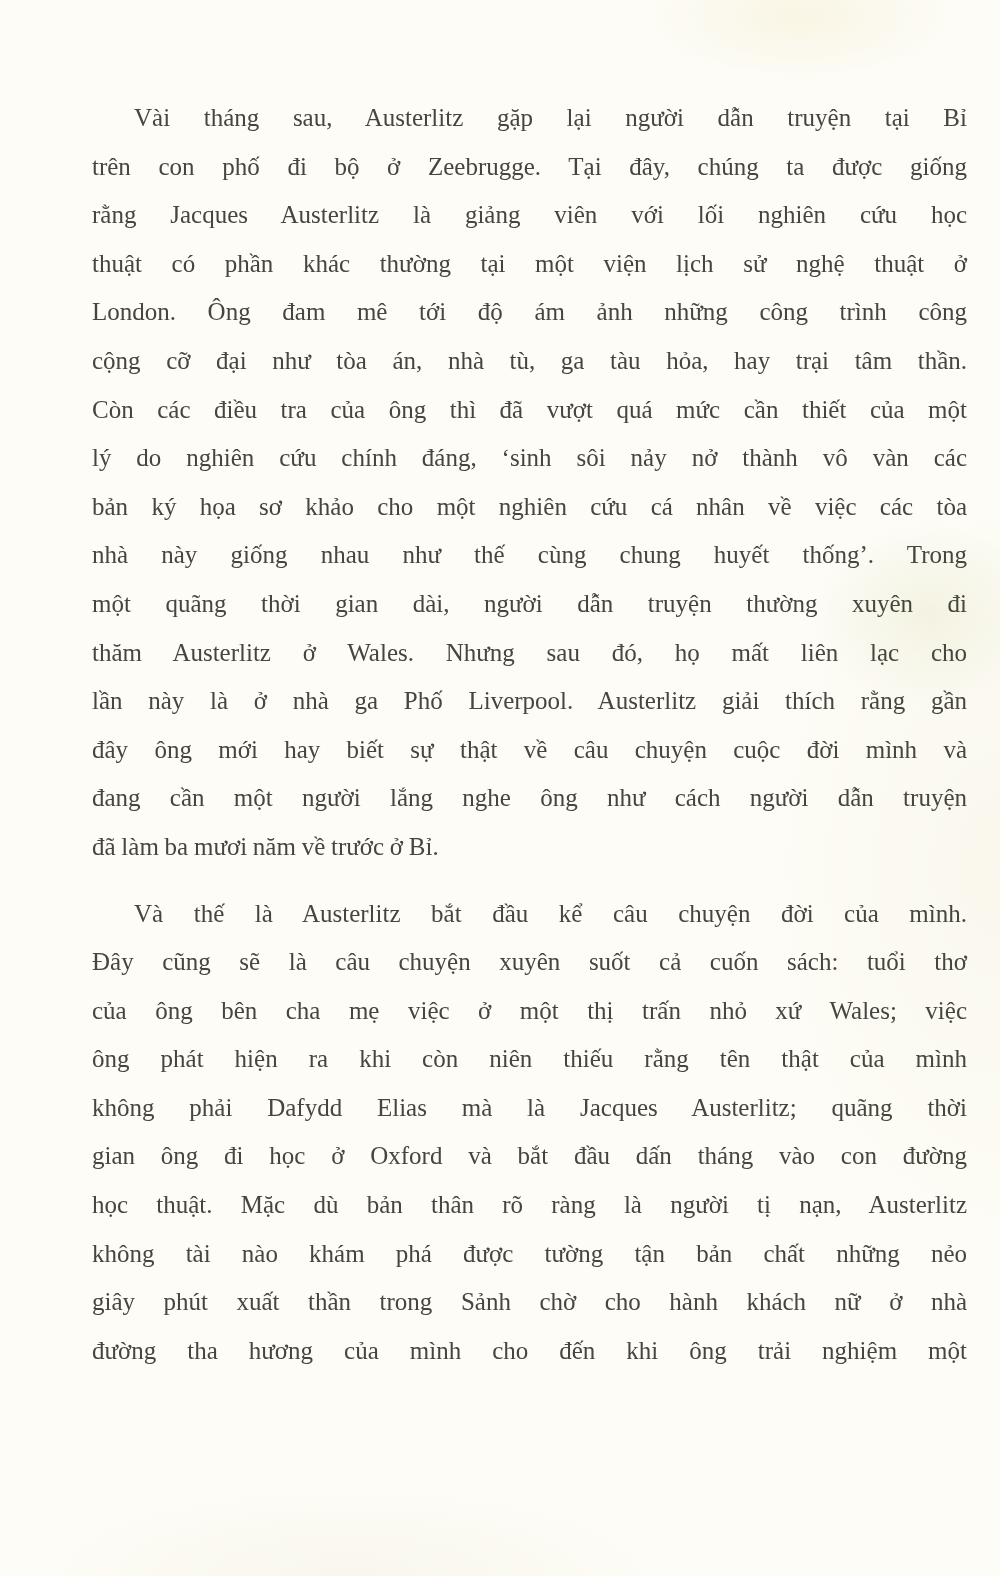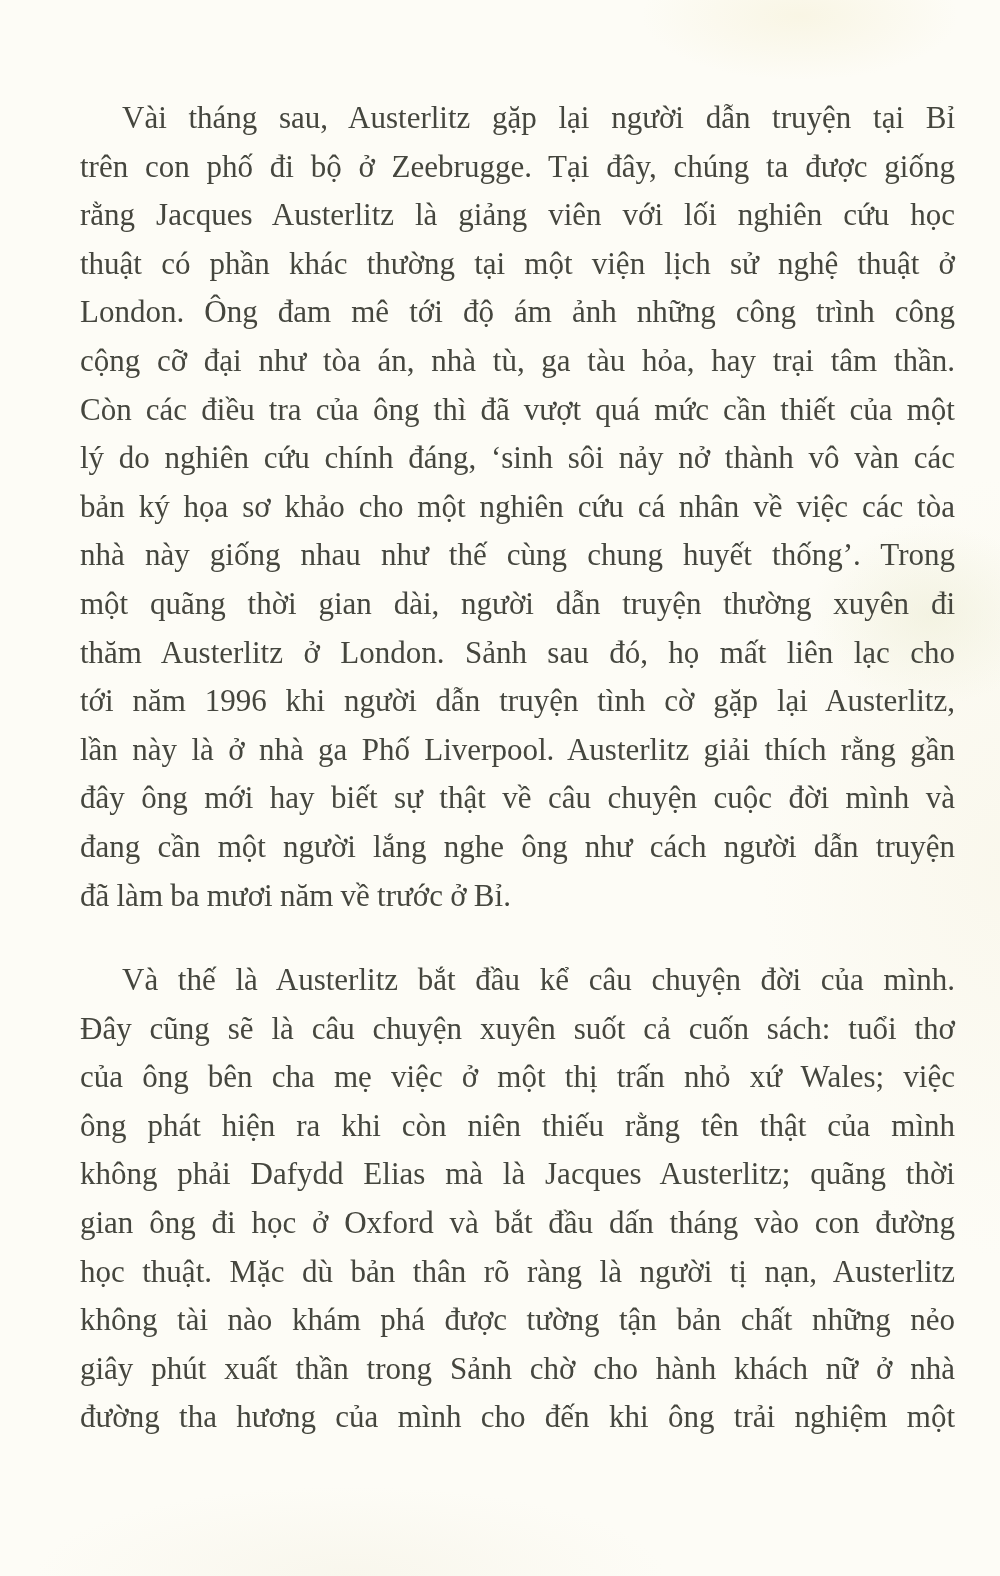--- a/index.html
+++ b/index.html
@@ -14,27 +14,27 @@
     position: absolute; inset: 0;
     background:
       radial-gradient(220px 90px at 80% 1%, rgba(246,241,217,0.60), transparent 72%),
       radial-gradient(170px 130px at 93% 39%, rgba(235,235,209,0.50), transparent 70%),
       radial-gradient(320px 520px at 100% 55%, rgba(245,241,223,0.40), transparent 75%),
       radial-gradient(420px 120px at 35% 100%, rgba(240,236,219,0.35), transparent 75%),
       var(--paper, #fdfcf6);
   }
   .text-block {
     position: absolute;
-    left: 80px; top: 94px; width: 875px;
+    left: 92px; top: 94px; width: 875px;
     color: var(--ink, #45463e);
-    font-size: 31px;
+    font-size: 25px;
     line-height: 48.6px;
     -webkit-font-smoothing: antialiased;
   }
-  .paragraph + .paragraph { margin-top: 36px; }
+  .paragraph + .paragraph { margin-top: 18px; }
   .line {
     height: 48.6px;
     text-align: justify;
     text-align-last: justify;
     word-spacing: -0.5px;
     white-space: normal;
   }
   .line.end { text-align-last: left; }
   .line.indent { text-indent: 42px; }
   .it { }
@@ -49,22 +49,21 @@
         <div class="line"><span>trên con phố đi bộ ở Zeebrugge. Tại đây, chúng ta được giống</span></div>
         <div class="line"><span>rằng Jacques Austerlitz là giảng viên với lối nghiên cứu học</span></div>
         <div class="line"><span>thuật có phần khác thường tại một viện lịch sử nghệ thuật ở</span></div>
         <div class="line"><span>London. Ông đam mê tới độ ám ảnh những công trình công</span></div>
         <div class="line"><span>cộng cỡ đại như tòa án, nhà tù, ga tàu hỏa, hay trại tâm thần.</span></div>
         <div class="line"><span>Còn các điều tra của ông thì đã vượt quá mức cần thiết của một</span></div>
         <div class="line"><span class="it">lý do nghiên cứu</span><span> chính đáng, ‘sinh sôi nảy nở thành vô vàn các</span></div>
         <div class="line"><span>bản ký họa sơ khảo cho một nghiên cứu cá nhân về việc các tòa</span></div>
         <div class="line"><span>nhà này giống nhau như thế cùng chung huyết thống’. Trong</span></div>
         <div class="line"><span>một quãng thời gian dài, người dẫn truyện thường xuyên đi</span></div>
-        <div class="line"><span>thăm Austerlitz ở London. Sảnh sau đó, họ mất liên lạc cho</span></div>
-        <div class="line"><span>tới năm 1996 khi người dẫn truyện tình cờ gặp lại Austerlitz,</span></div>
+        <div class="line"><span>thăm Austerlitz ở Wales. Nhưng sau đó, họ mất liên lạc cho</span></div>
         <div class="line"><span>lần này là ở nhà ga Phố Liverpool. Austerlitz giải thích rằng gần</span></div>
         <div class="line"><span>đây ông mới hay biết sự thật về câu chuyện cuộc đời mình và</span></div>
         <div class="line"><span>đang cần một người lắng nghe ông như cách người dẫn truyện</span></div>
         <div class="line end"><span>đã làm ba mươi năm về trước ở Bỉ.</span></div>
       </div>
       <div class="paragraph">
         <div class="line indent"><span>Và thế là Austerlitz bắt đầu kể câu chuyện đời của mình.</span></div>
         <div class="line"><span>Đây cũng sẽ là câu chuyện xuyên suốt cả cuốn sách: tuổi thơ</span></div>
         <div class="line"><span>của ông bên cha mẹ việc ở một thị trấn nhỏ xứ Wales; việc</span></div>
         <div class="line"><span>ông phát hiện ra khi còn niên thiếu rằng tên thật của mình</span></div>

